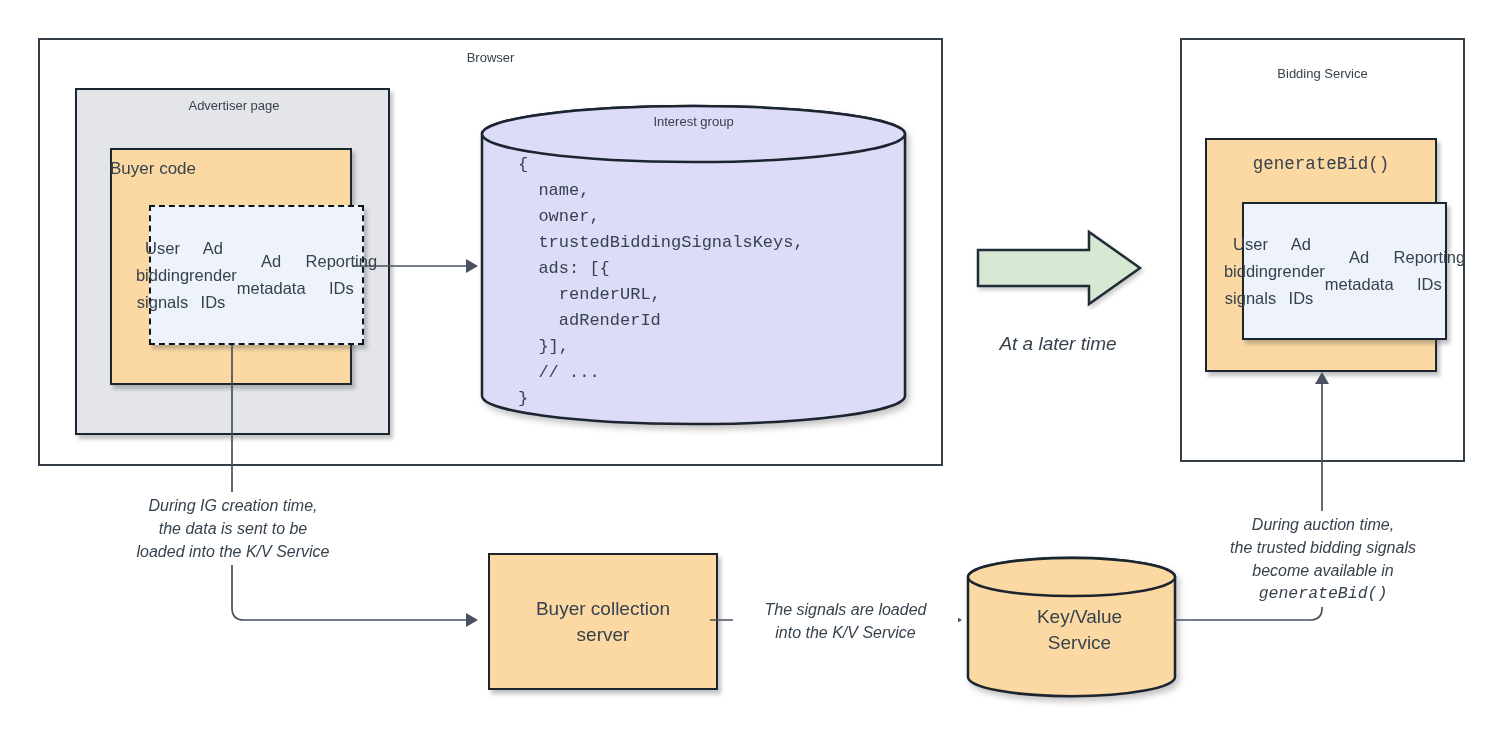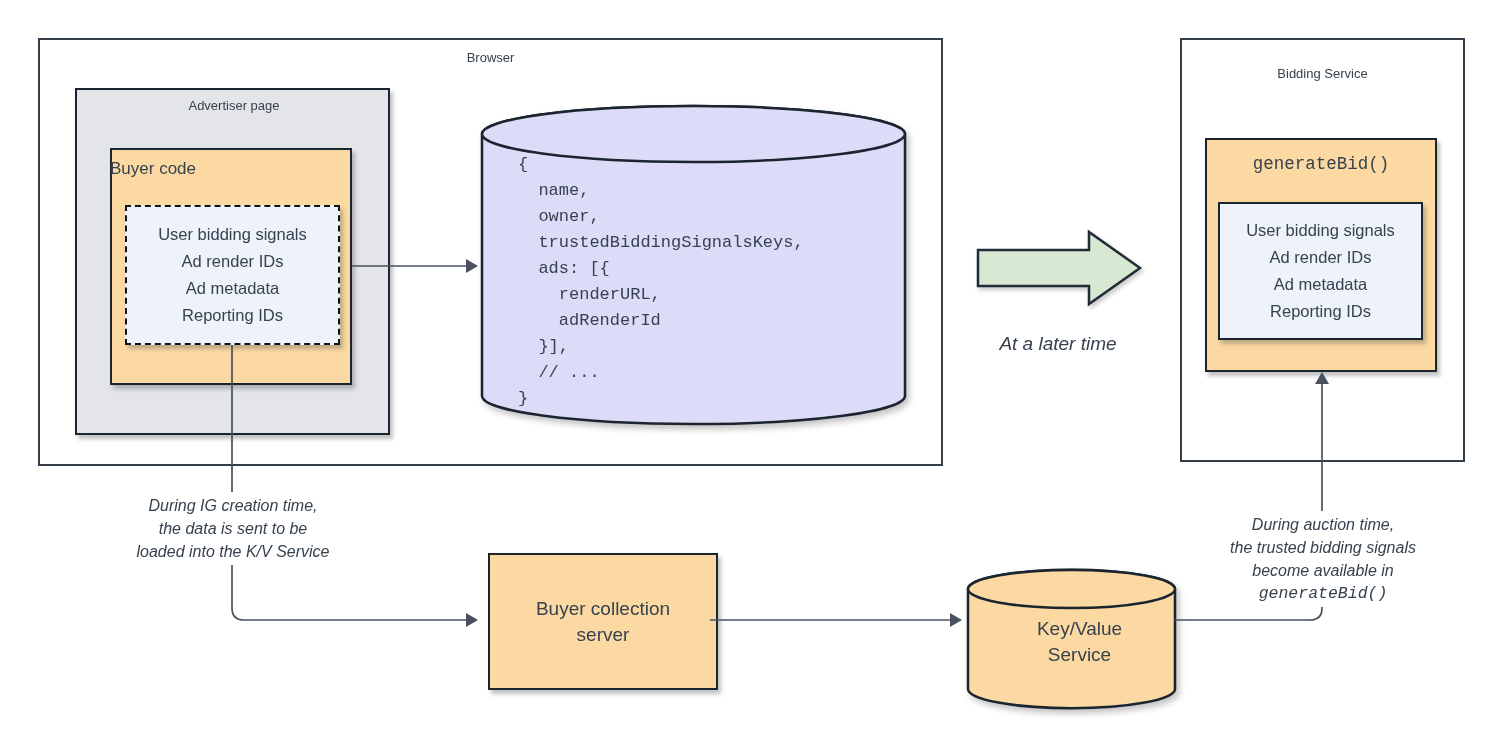--- a/index.html
+++ b/index.html
@@ -24,22 +24,22 @@
   }
   .abs{position:absolute;box-sizing:border-box;}
   .box{border:2px solid var(--stroke-inner);}
   .outerbox{border:2px solid var(--stroke-outer);background:#ffffff;}
   .shadow{box-shadow:3px 4px 4px rgba(80,80,80,0.35);}
   .title{text-align:center;font-size:13px;}
   .subtitle{text-align:left;font-size:17px;}
   .mono{font-family:"Liberation Mono", monospace;}
   .pre{white-space:pre-line;}
   .signals{
-    display:flex;flex-direction:column;justify-content:center;align-items:center;
-    font-size:16.5px;line-height:27px;text-align:center;
+    display:flex;justify-content:center;align-items:center;
+    font-size:16.5px;line-height:27px;text-align:center;margin-left:24px;
   }
   .code{
     font-family:"Liberation Mono", monospace;
     font-size:17px;line-height:26px;white-space:pre;margin:0;
   }
   .annotation{
     font-style:italic;font-size:16px;line-height:23px;text-align:center;
     background:#ffffff;z-index:6;padding:2px 0;
   }
   .center-label{
@@ -68,20 +68,21 @@
     <div>Ad render IDs</div>
     <div>Ad metadata</div>
     <div>Reporting IDs</div>
   </div>
 
   <div class="abs" style="left:480px;top:104px;width:427px;height:324px;">
     <svg class="cyl-svg" width="427" height="324" viewBox="0 0 427 324">
       <path d="M2 30 A211.5 28 0 0 1 425 30 L425 292 A211.5 28 0 0 1 2 292 Z" fill="var(--lavender)" stroke="var(--stroke-inner)" stroke-width="2.5"></path>
       <ellipse cx="213.5" cy="30" rx="211.5" ry="28" fill="var(--lavender)" stroke="var(--stroke-inner)" stroke-width="2.5"></ellipse>
     </svg>
+    <div class="abs title" style="left:0;top:10px;width:100%;">Interest group</div>
     <pre class="abs code" style="left:38px;top:48px;">{
   name,
   owner,
   trustedBiddingSignalsKeys,
   ads: [{
     renderURL,
     adRenderId
   }],
   // ...
 }</pre>
@@ -101,21 +102,21 @@
   <div class="abs signals shadow box" style="left:1218px;top:202px;width:205px;height:138px;background:var(--lightblue);">
     <div>User bidding signals</div>
     <div>Ad render IDs</div>
     <div>Ad metadata</div>
     <div>Reporting IDs</div>
   </div>
 
   <div class="abs box shadow center-label pre" style="left:480px;top:553px;width:230px;height:137px;background:var(--orange);">Buyer collection
 server</div>
 
-  <div class="abs" style="left:966px;top:568px;width:211px;height:142px;">
+  <div class="abs" style="left:966px;top:556px;width:211px;height:142px;">
     <svg class="cyl-svg" width="211" height="142" viewBox="0 0 211 142">
       <path d="M2 21 A102.5 19 0 0 1 209 21 L209 121 A102.5 19 0 0 1 2 121 Z" fill="var(--orange)" stroke="var(--stroke-inner)" stroke-width="2.5"></path>
       <ellipse cx="105.5" cy="21" rx="103.5" ry="19" fill="var(--orange)" stroke="var(--stroke-inner)" stroke-width="2.5"></ellipse>
     </svg>
     <div class="abs center-label pre" style="left:0;top:14px;width:100%;height:120px;">Key/Value
 Service</div>
   </div>
 
   <svg id="connector-layer" width="1505" height="729" viewBox="0 0 1505 729">
     <g stroke="var(--line)" stroke-width="1.7" fill="none">
@@ -129,20 +130,22 @@
       <polygon points="466,613 478,620 466,627"></polygon>
       <polygon points="950,613 962,620 950,627"></polygon>
       <polygon points="1315,384 1322,372 1329,384"></polygon>
     </g>
   </svg>
 
   <div class="abs annotation pre" style="left:95px;top:492px;width:276px;text-align:center;">During IG creation time,
 the data is sent to be
 loaded into the K/V Service</div>
 
+  <div class="abs annotation pre" style="left:733px;top:596px;width:225px;">The signals are loaded
+into the K/V Service</div>
 
   <div class="abs annotation" style="left:1187px;top:490px;width:272px;margin-top:21px;">
     <div class="pre">During auction time,
 the trusted bidding signals
 become available in</div>
     <div class="mono" style="font-size:16.5px;">generateBid()</div>
   </div>
 
 </div>
 

